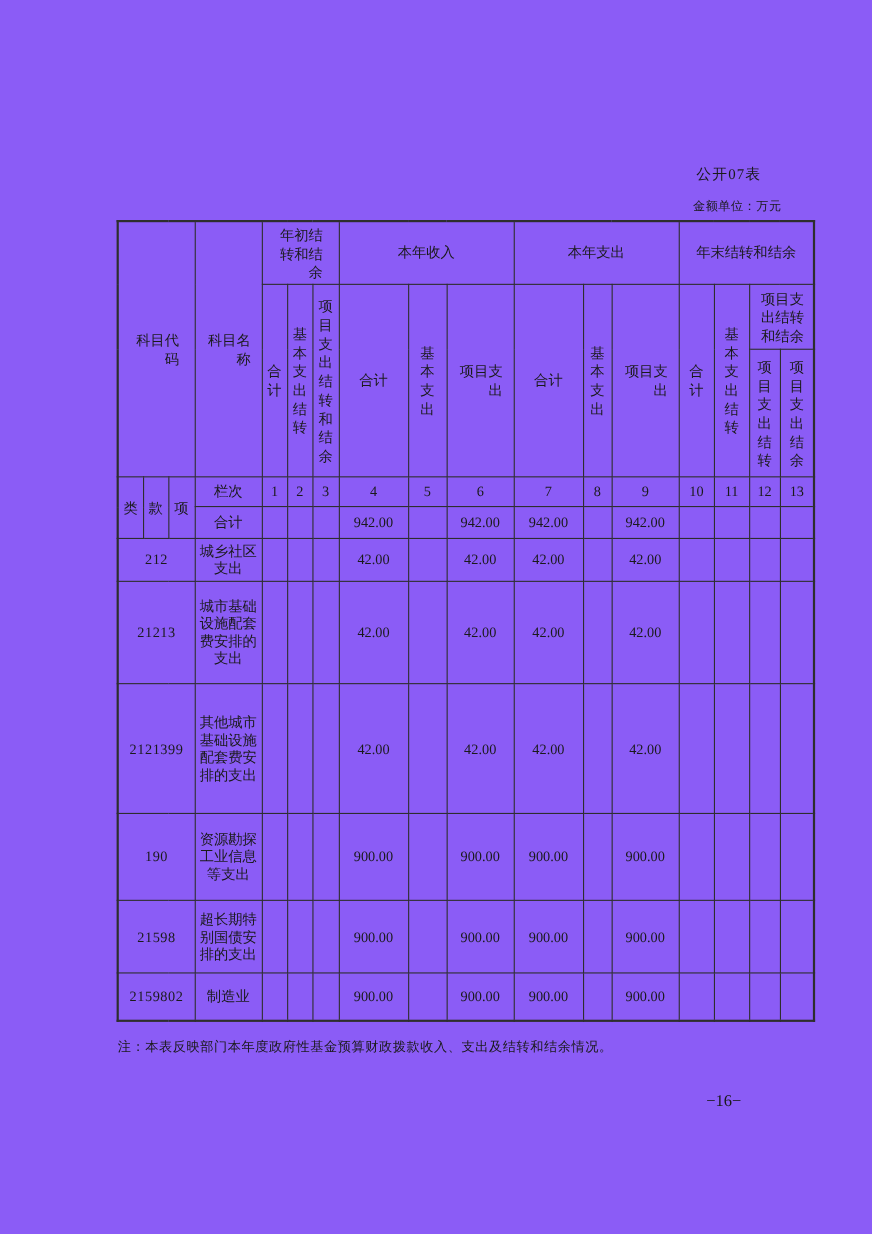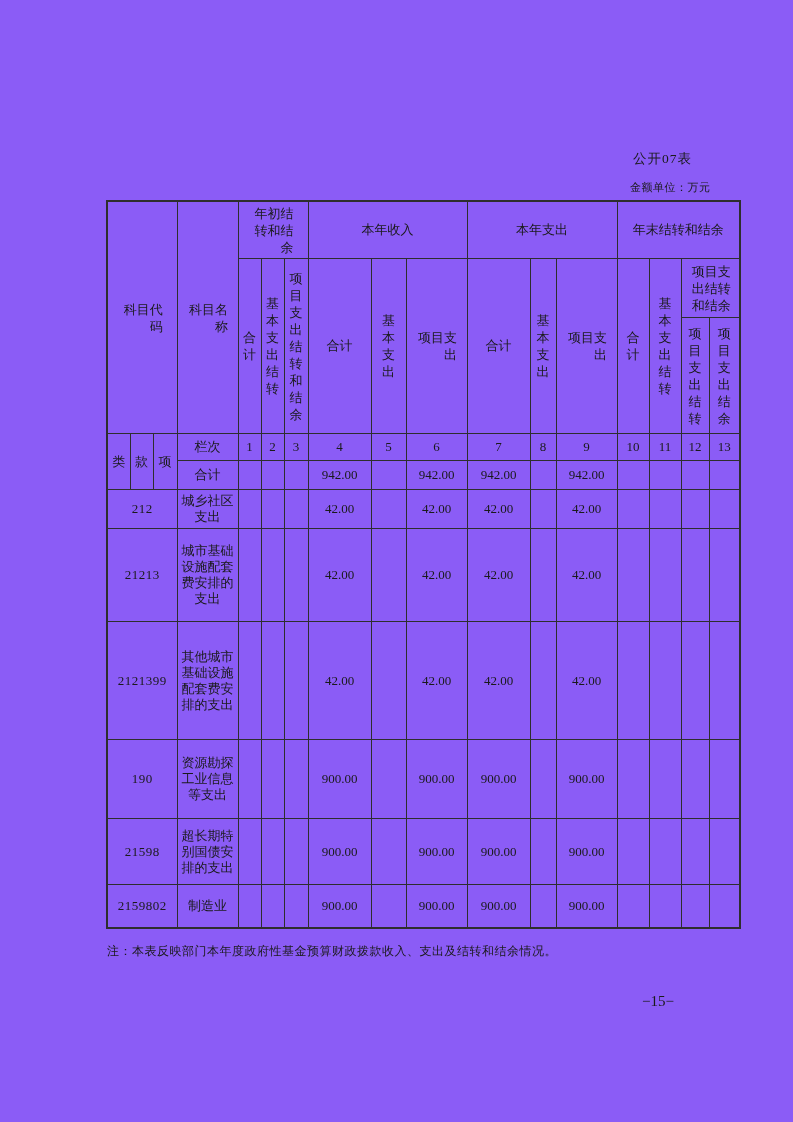--- a/index.html
+++ b/index.html
@@ -269,15 +269,15 @@
       <td>900.00</td>
       <td></td>
       <td></td>
       <td></td>
       <td></td>
     </tr>
   </tbody>
     </table>
 
   <div id="note" class="abs">注：本表反映部门本年度政府性基金预算财政拨款收入、支出及结转和结余情况。</div>
-  <div id="page-number" class="abs">−15−</div>
+  <div id="page-number" class="abs">−16−</div>
 
 </div>
 
 </body></html>

